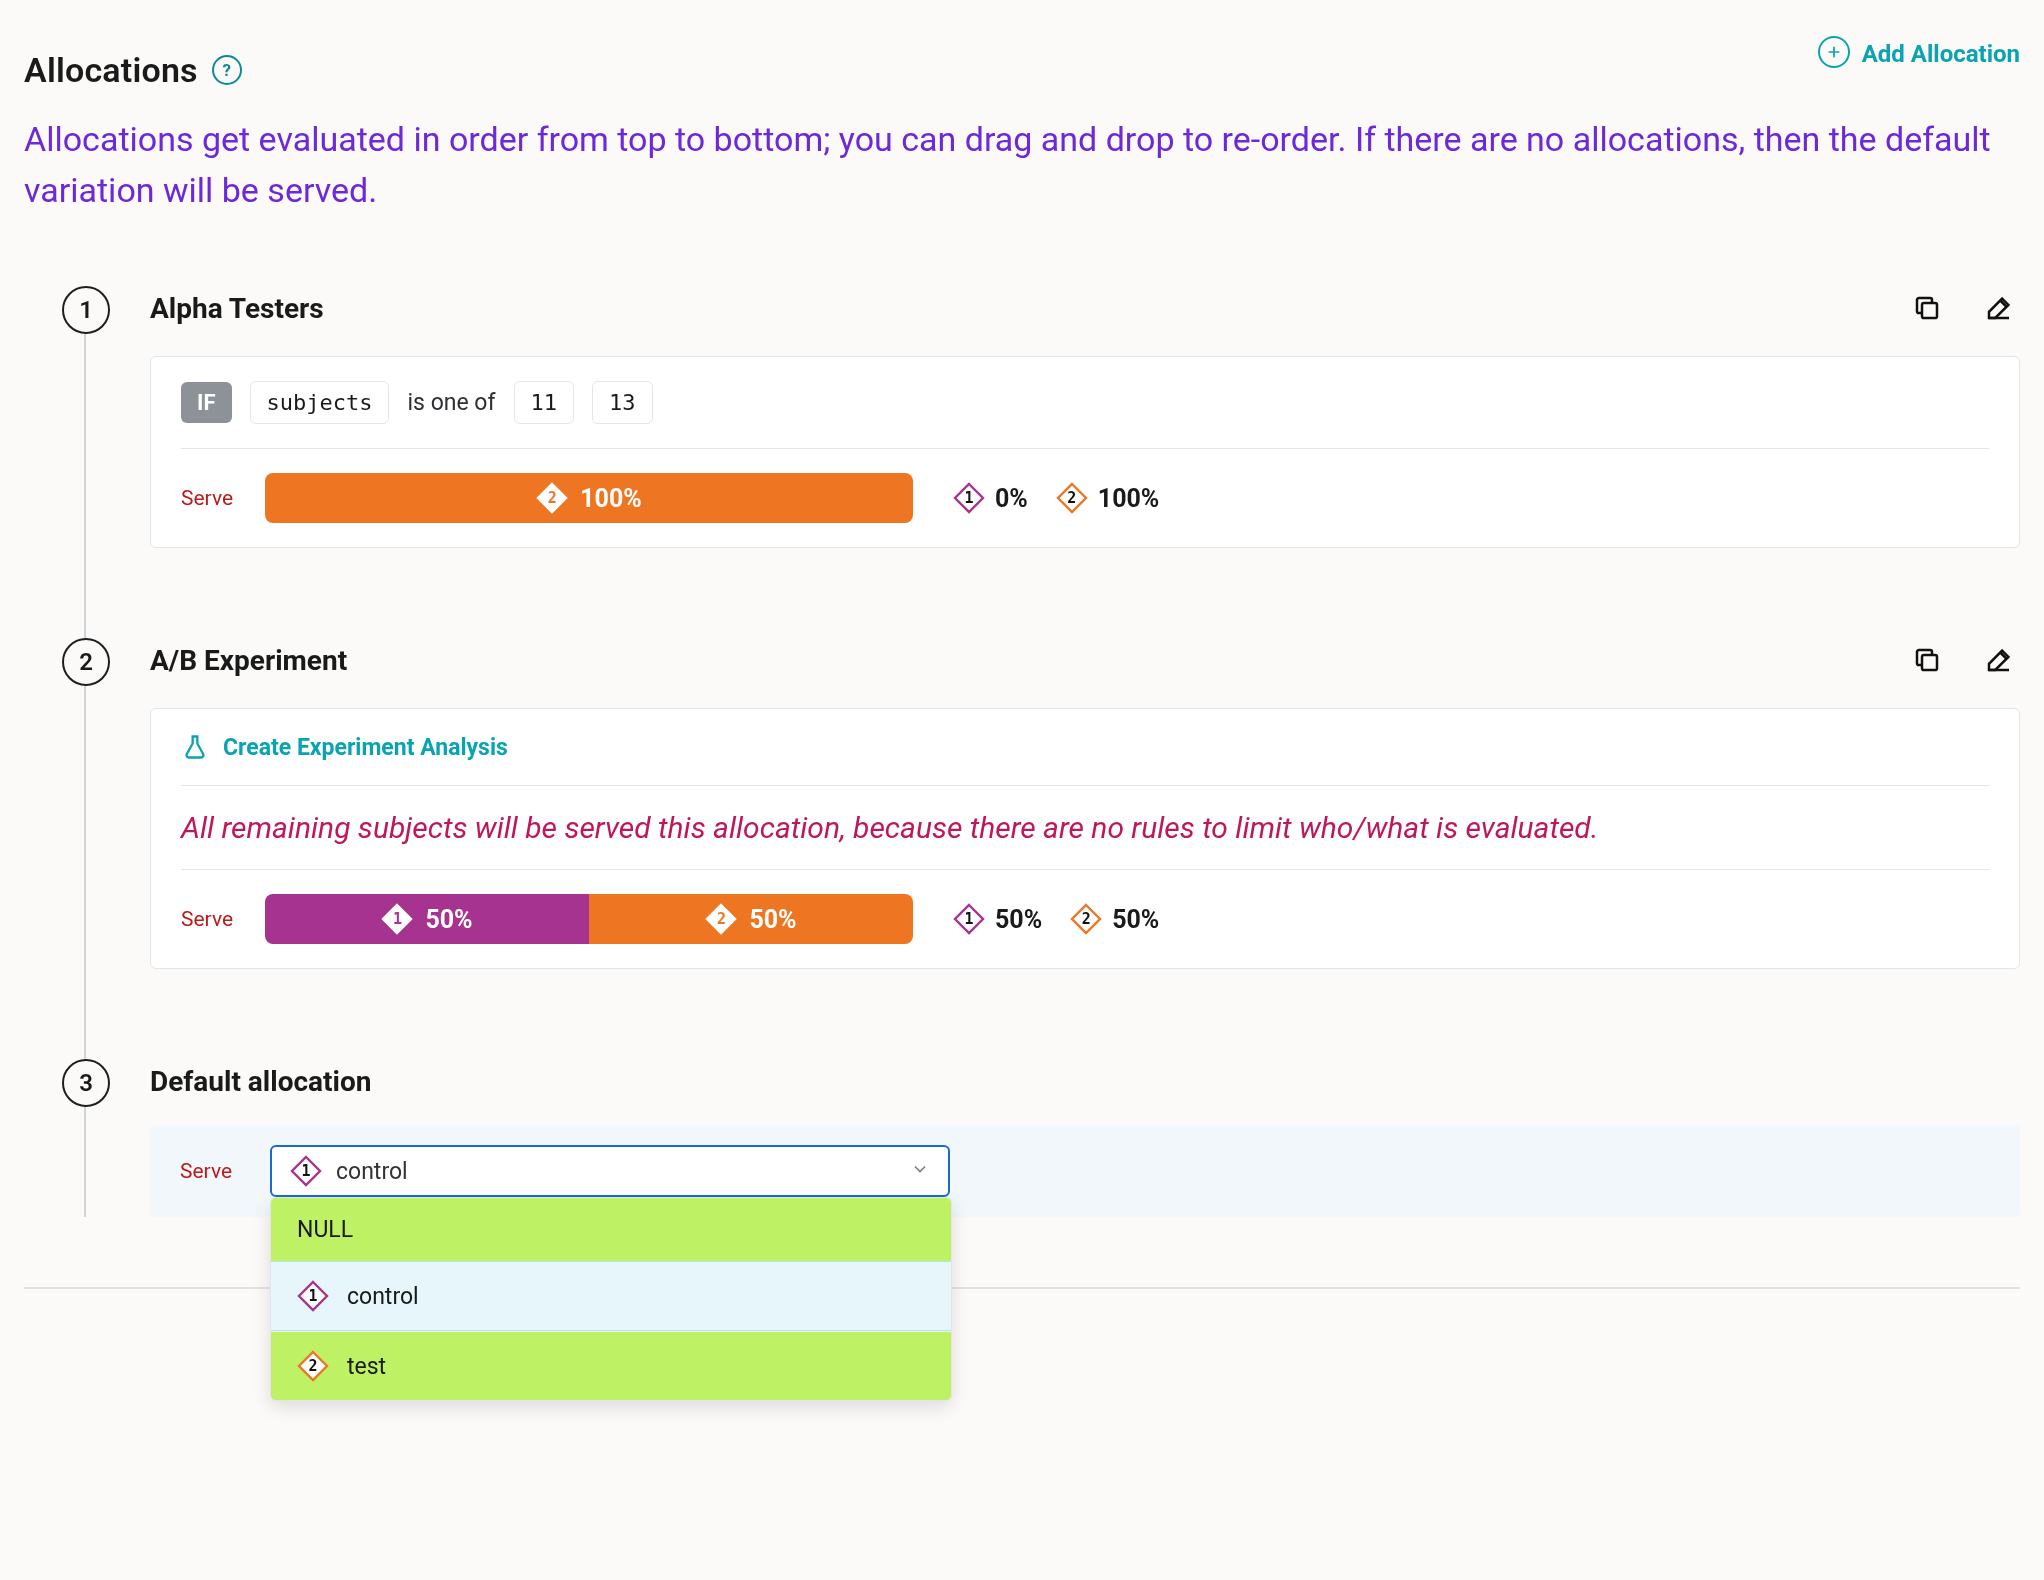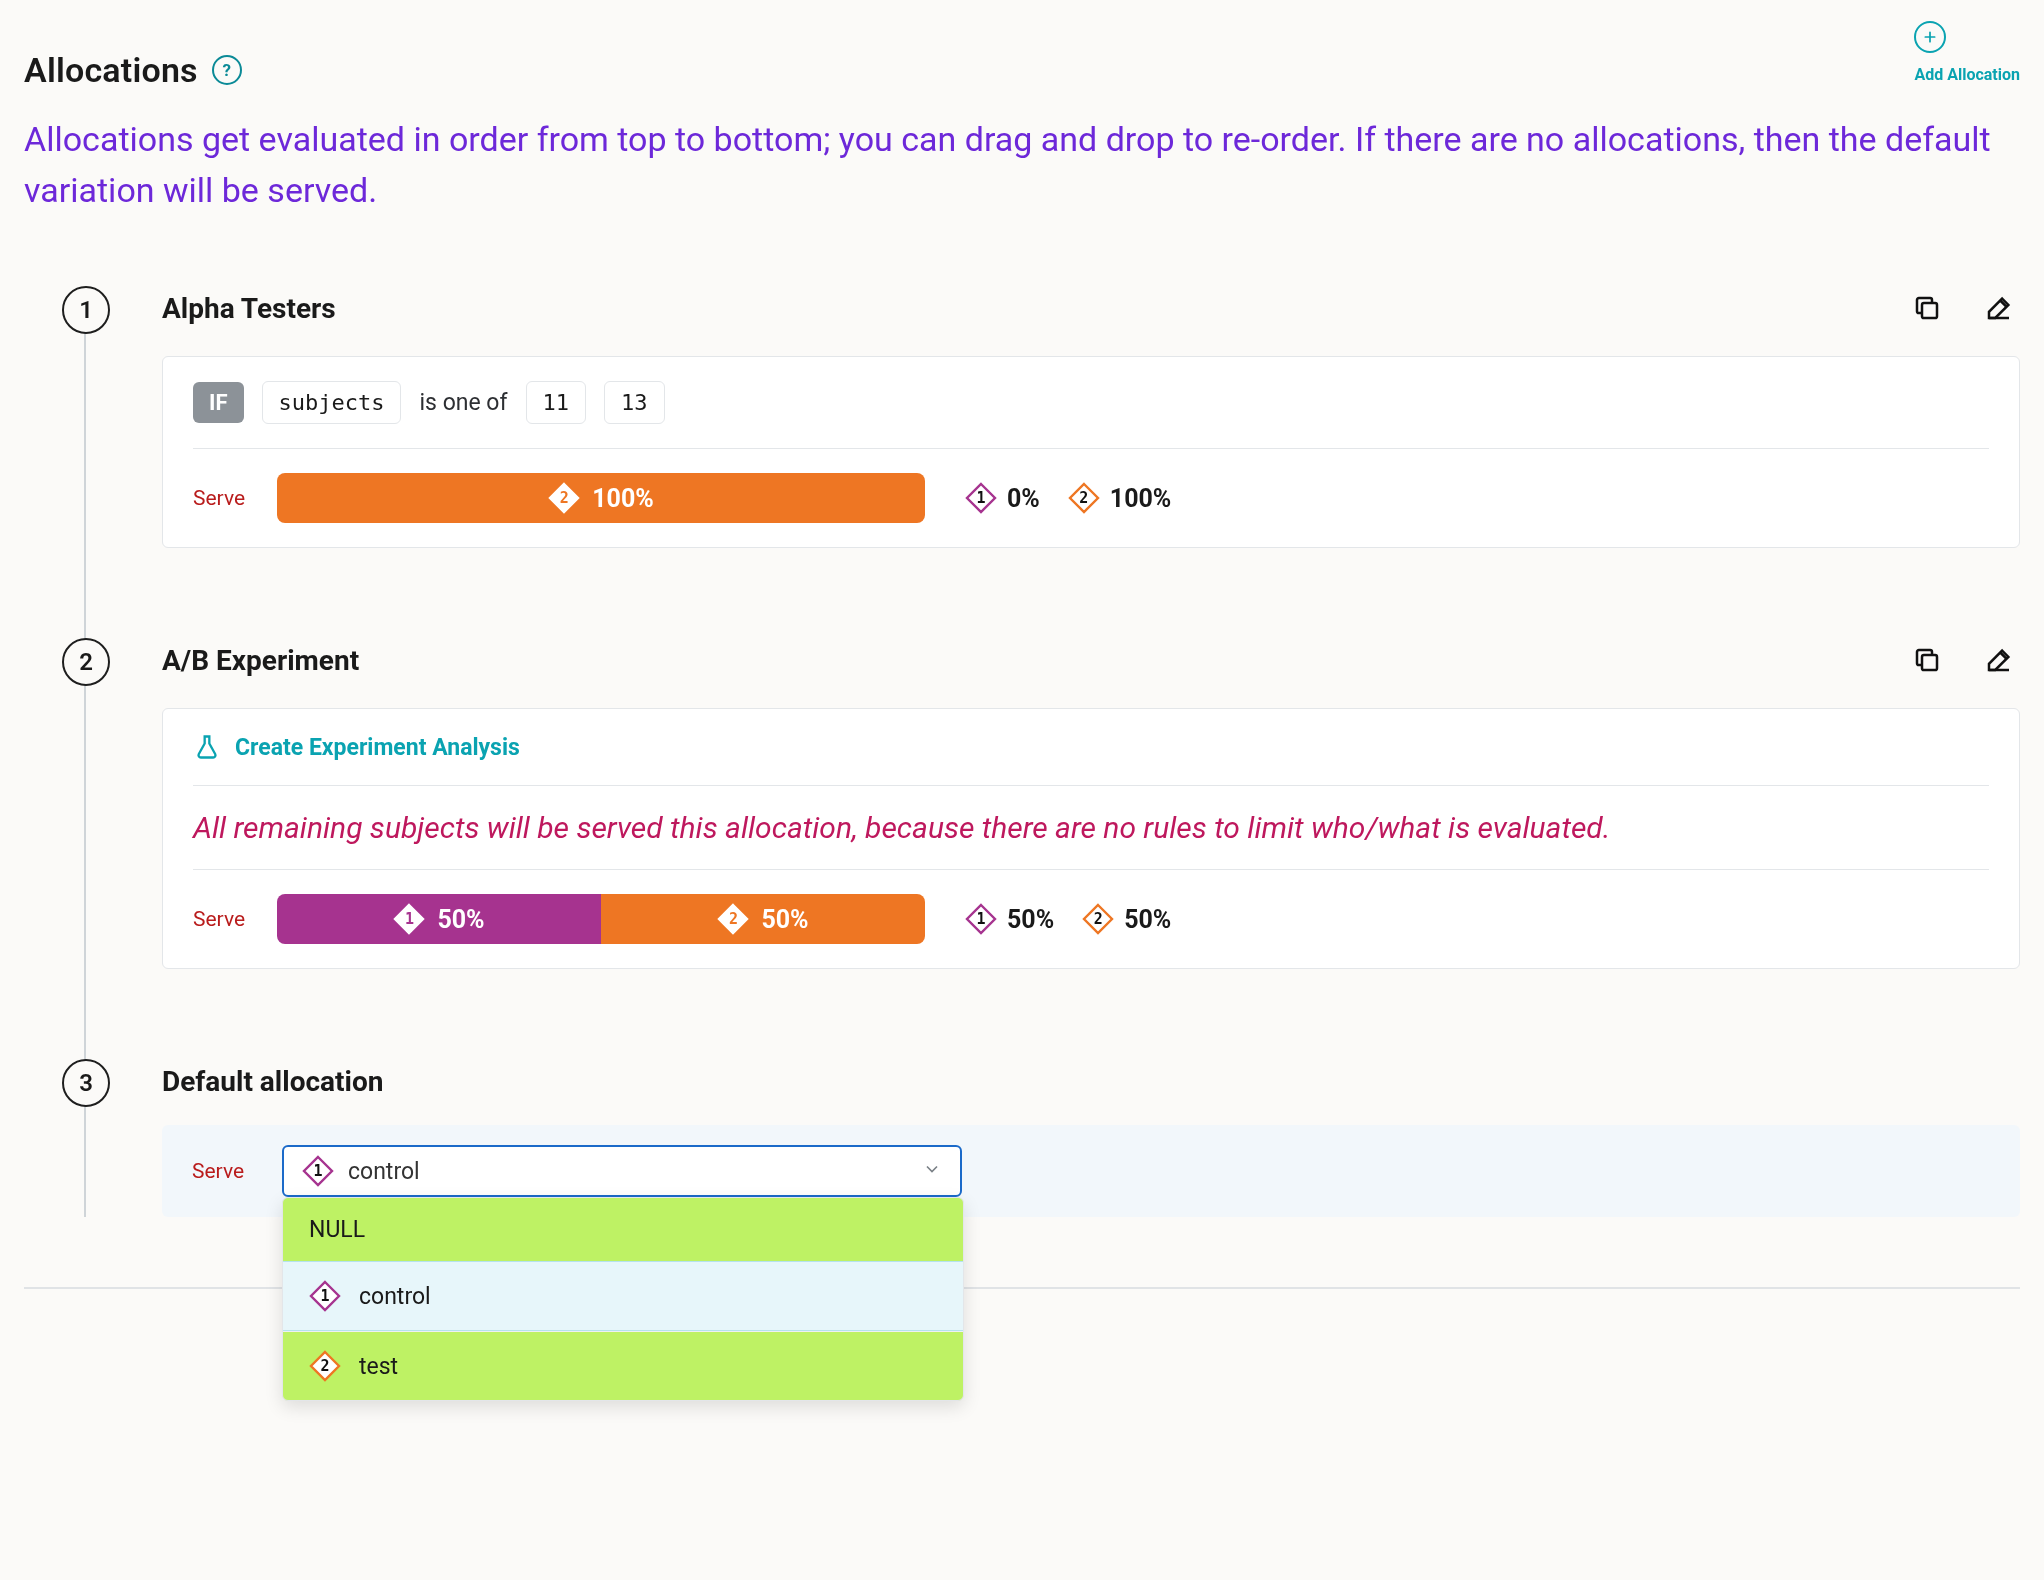--- a/index.html
+++ b/index.html
@@ -24,38 +24,38 @@
     color:var(--text);
     font-size:17px;
     -webkit-font-smoothing:antialiased;
   }
   .page{width:2044px;min-height:1580px;box-sizing:border-box;padding:14px 24px 0 24px;position:relative;}
 
   .header-row{display:flex;align-items:center;justify-content:space-between;margin-bottom:10px;}
   .title-wrap{display:flex;align-items:center;gap:14px;margin-top:36px;}
   .title{font-size:34px;font-weight:600;letter-spacing:.2px;}
   .help-icon{width:26px;height:26px;border:2px solid var(--teal);border-radius:50%;display:inline-flex;align-items:center;justify-content:center;color:var(--teal);font-weight:700;font-size:17px;line-height:1;cursor:pointer;}
-  .add-alloc{display:flex;align-items:flex-start;gap:12px;color:var(--teal-bright);font-weight:700;font-size:16px;cursor:pointer;flex-direction:column;}
+  .add-alloc{display:flex;align-items:flex-end;gap:12px;color:var(--teal-bright);font-weight:700;font-size:24px;cursor:pointer;}
   .plus-circle{width:28px;height:28px;border:2.5px solid var(--teal-bright);border-radius:50%;display:inline-flex;align-items:center;justify-content:center;}
   .plus-circle svg{width:16px;height:16px;stroke:var(--teal-bright);stroke-width:2.6;}
 
   .subtitle{font-size:34px;color:#6d28d9;line-height:1.5;margin:24px 0 70px 0;}
 
   .timeline{position:relative;}
   .vline{position:absolute;left:60px;top:30px;bottom:0;width:2px;background:#cfd4d8;}
 
   .step{position:relative;display:flex;}
   .step-badge{
     flex:0 0 auto;width:44px;height:44px;border-radius:50%;
     border:2.5px solid #1e1e1e;background:var(--bg);
     display:flex;align-items:center;justify-content:center;
     font-weight:600;font-size:24px;position:relative;z-index:2;
     margin-left:38px;
   }
-  .step-body{flex:1;margin-left:52px;}
+  .step-body{flex:1;margin-left:40px;}
   .step-head{display:flex;align-items:center;justify-content:space-between;height:44px;}
   .step-title{font-size:28px;font-weight:700;}
   .step-actions{display:flex;gap:42px;padding-right:6px;}
   .icon-btn{cursor:pointer;color:#111;display:inline-flex;}
   .icon-btn svg{width:30px;height:30px;stroke:#111;stroke-width:2;fill:none;}
 
   .card{
     border:1.5px solid var(--card-border);border-radius:6px;background:#fff;
     margin-top:26px;overflow:hidden;
   }

